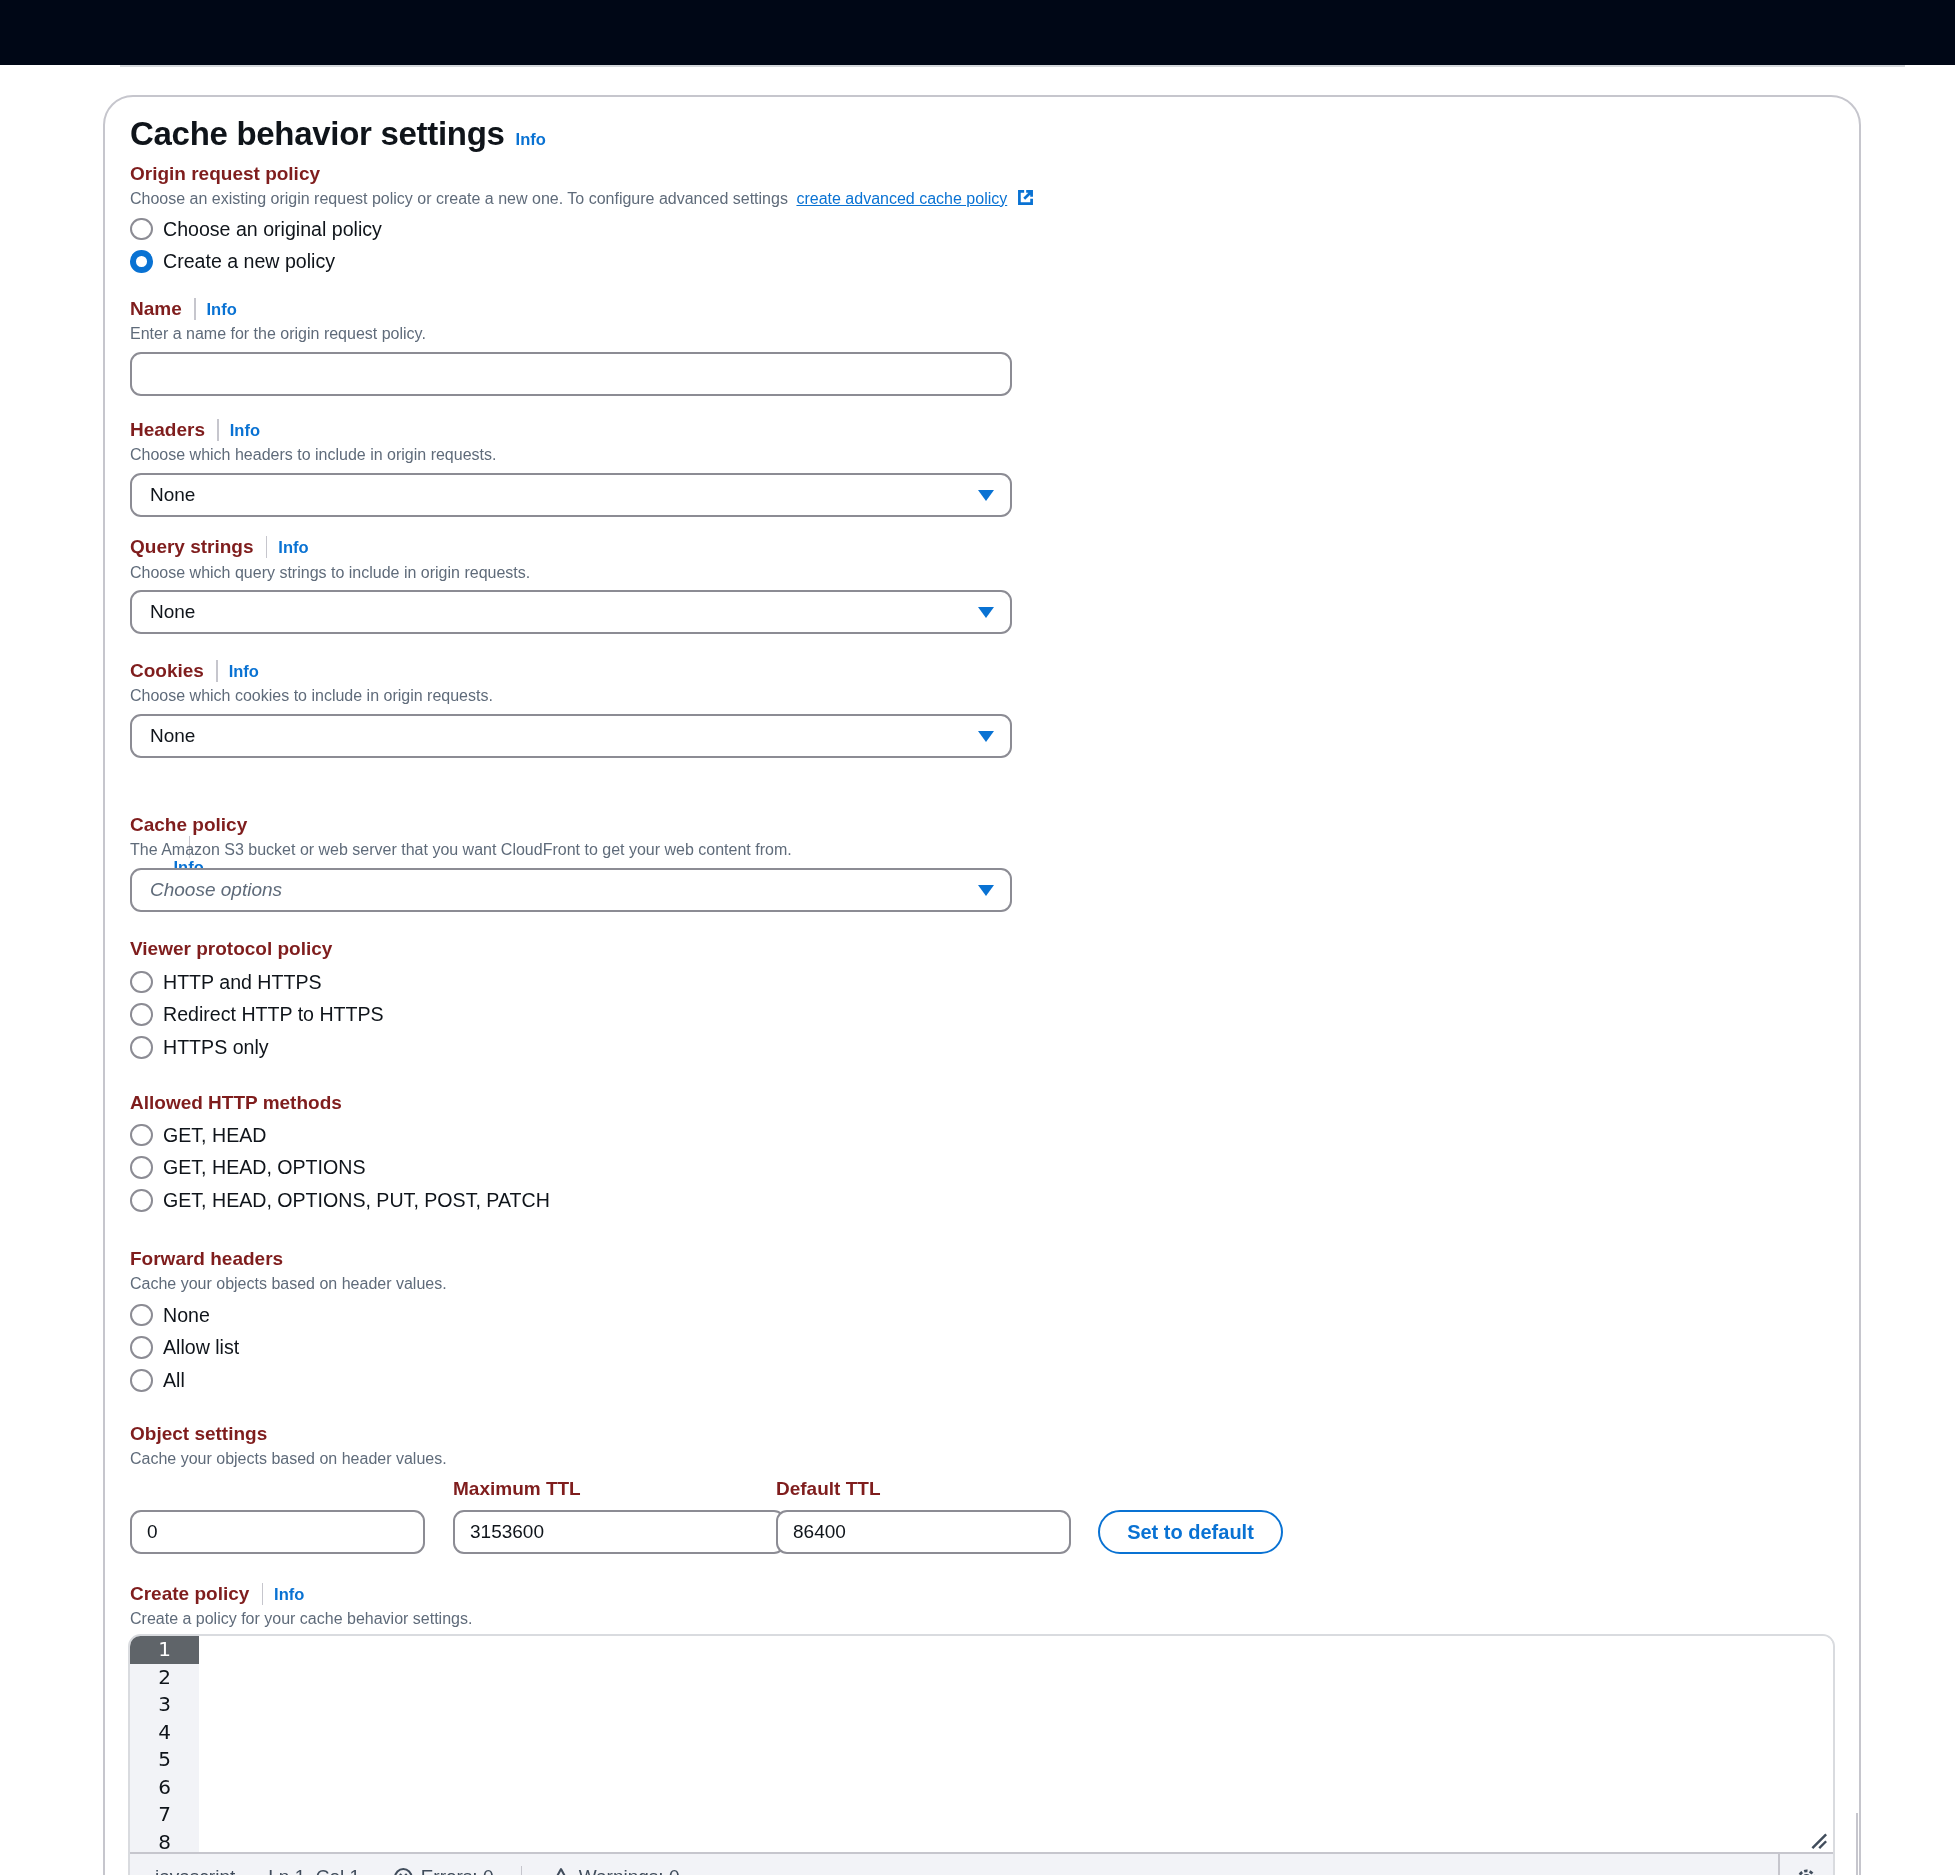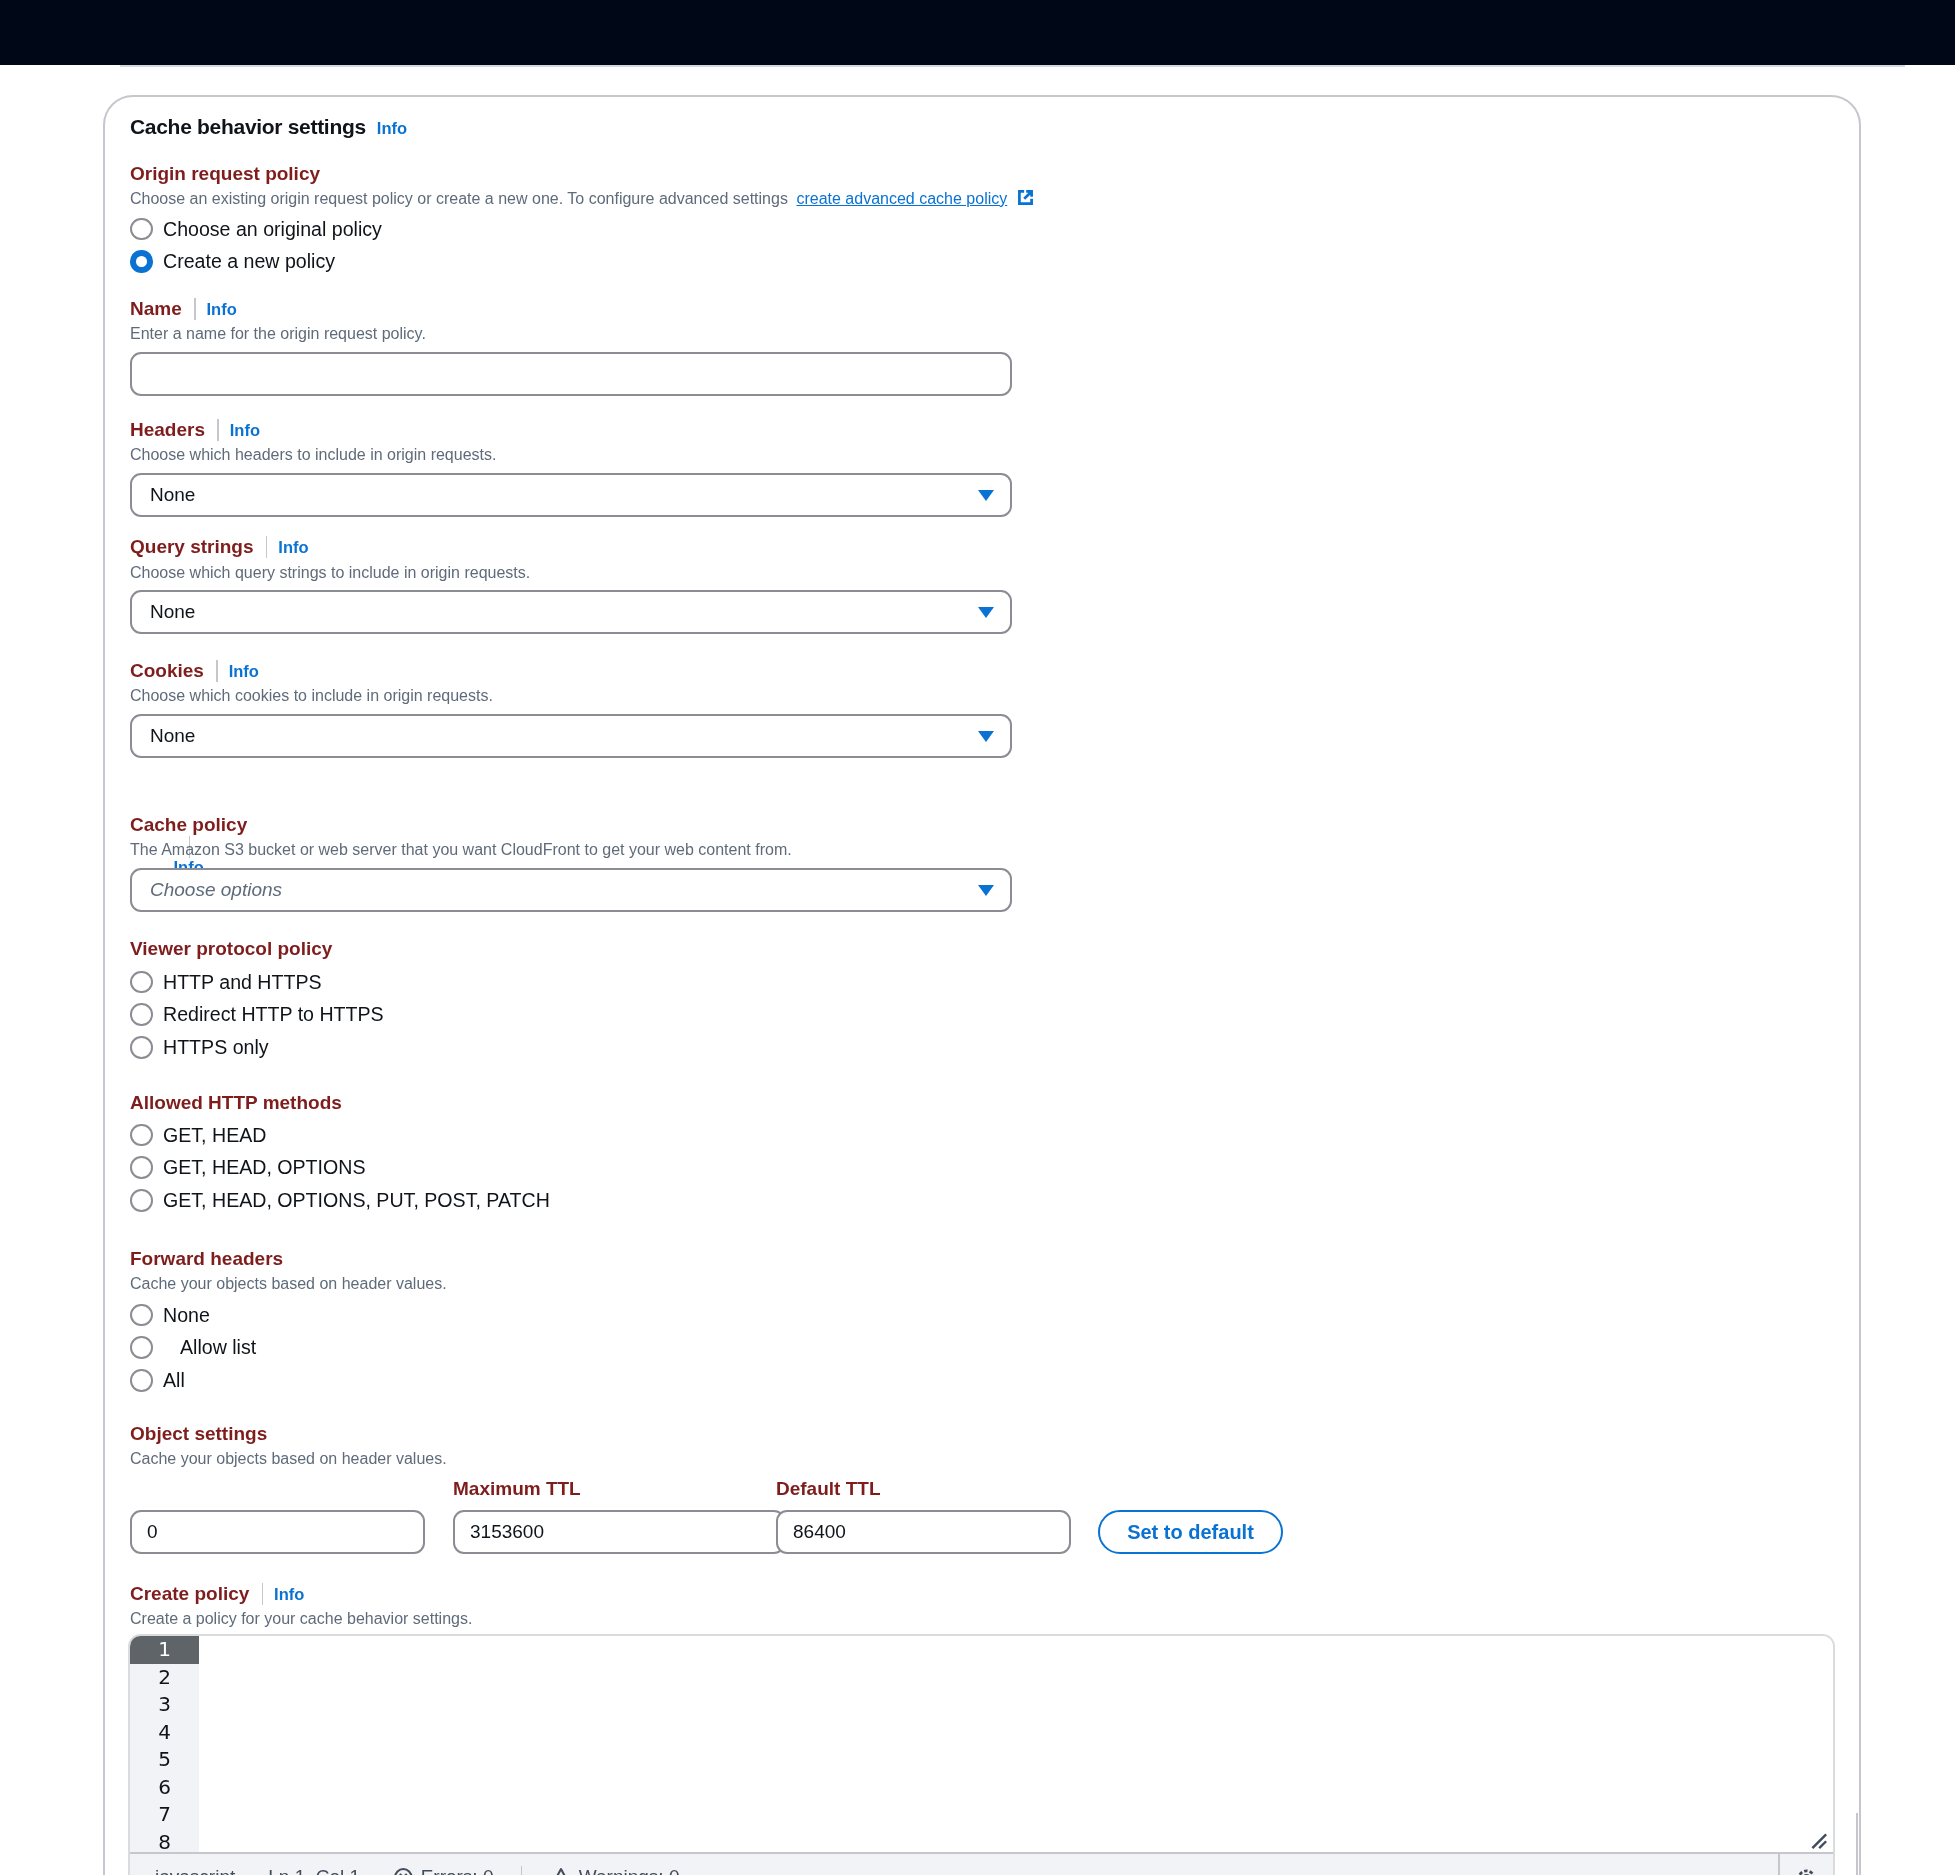--- a/index.html
+++ b/index.html
@@ -17,21 +17,21 @@
       position: absolute; left: 120px; top: 65px; width: 1785px; height: 2.1px;
       background: #d5d8dc;
     }
     .card {
       position: absolute; left: 103px; top: 95px; width: 1758px; height: 1854px;
       border: 2.1px solid #c6c6cd; border-radius: 30px;
       background: #fff;
     }
     .abs { position: absolute; }
     .title {
-      font-size: 21px; font-weight: bold; letter-spacing: -0.3px; color: #0f141a;
+      font-size: 33px; font-weight: bold; letter-spacing: -0.3px; color: #0f141a;
     }
     .info-link {
       color: #0972d3; font-weight: bold; font-size: 16.5px; cursor: pointer;
     }
     .label { font-size: 19px; font-weight: bold; color: #7f1d1d; white-space: nowrap; }
     .desc { font-size: 16px; color: #5f6b7a; white-space: nowrap; }
     .vsep {
       display: inline-block; width: 1.4px; height: 22px; background: #c6c6cd;
       vertical-align: middle; margin: 0 11px 0 12.4px;
     }
@@ -215,21 +215,21 @@
   </div>
 </div>
 
 <div class="abs label" style="left:130px; top:1248px;">Forward headers</div>
 <div class="abs desc" style="left:130px; top:1275px;">Cache your objects based on header values.</div>
 <div class="abs" style="left:130px; top:1300px;">
   <div class="radio-row">
     <span class="radio"></span>
     <span class="radio-label">None</span>
   </div>
-  <div class="radio-row" style="margin-top:2.7px;gap:17px;">
+  <div class="radio-row" style="margin-top:2.7px;">
     <span class="radio"></span>
     <span class="radio-label">Allow list</span>
   </div>
   <div class="radio-row" style="margin-top:2.7px;">
     <span class="radio"></span>
     <span class="radio-label">All</span>
   </div>
 </div>
 
 <div class="abs label" style="left:130px; top:1423px;">Object settings</div>

